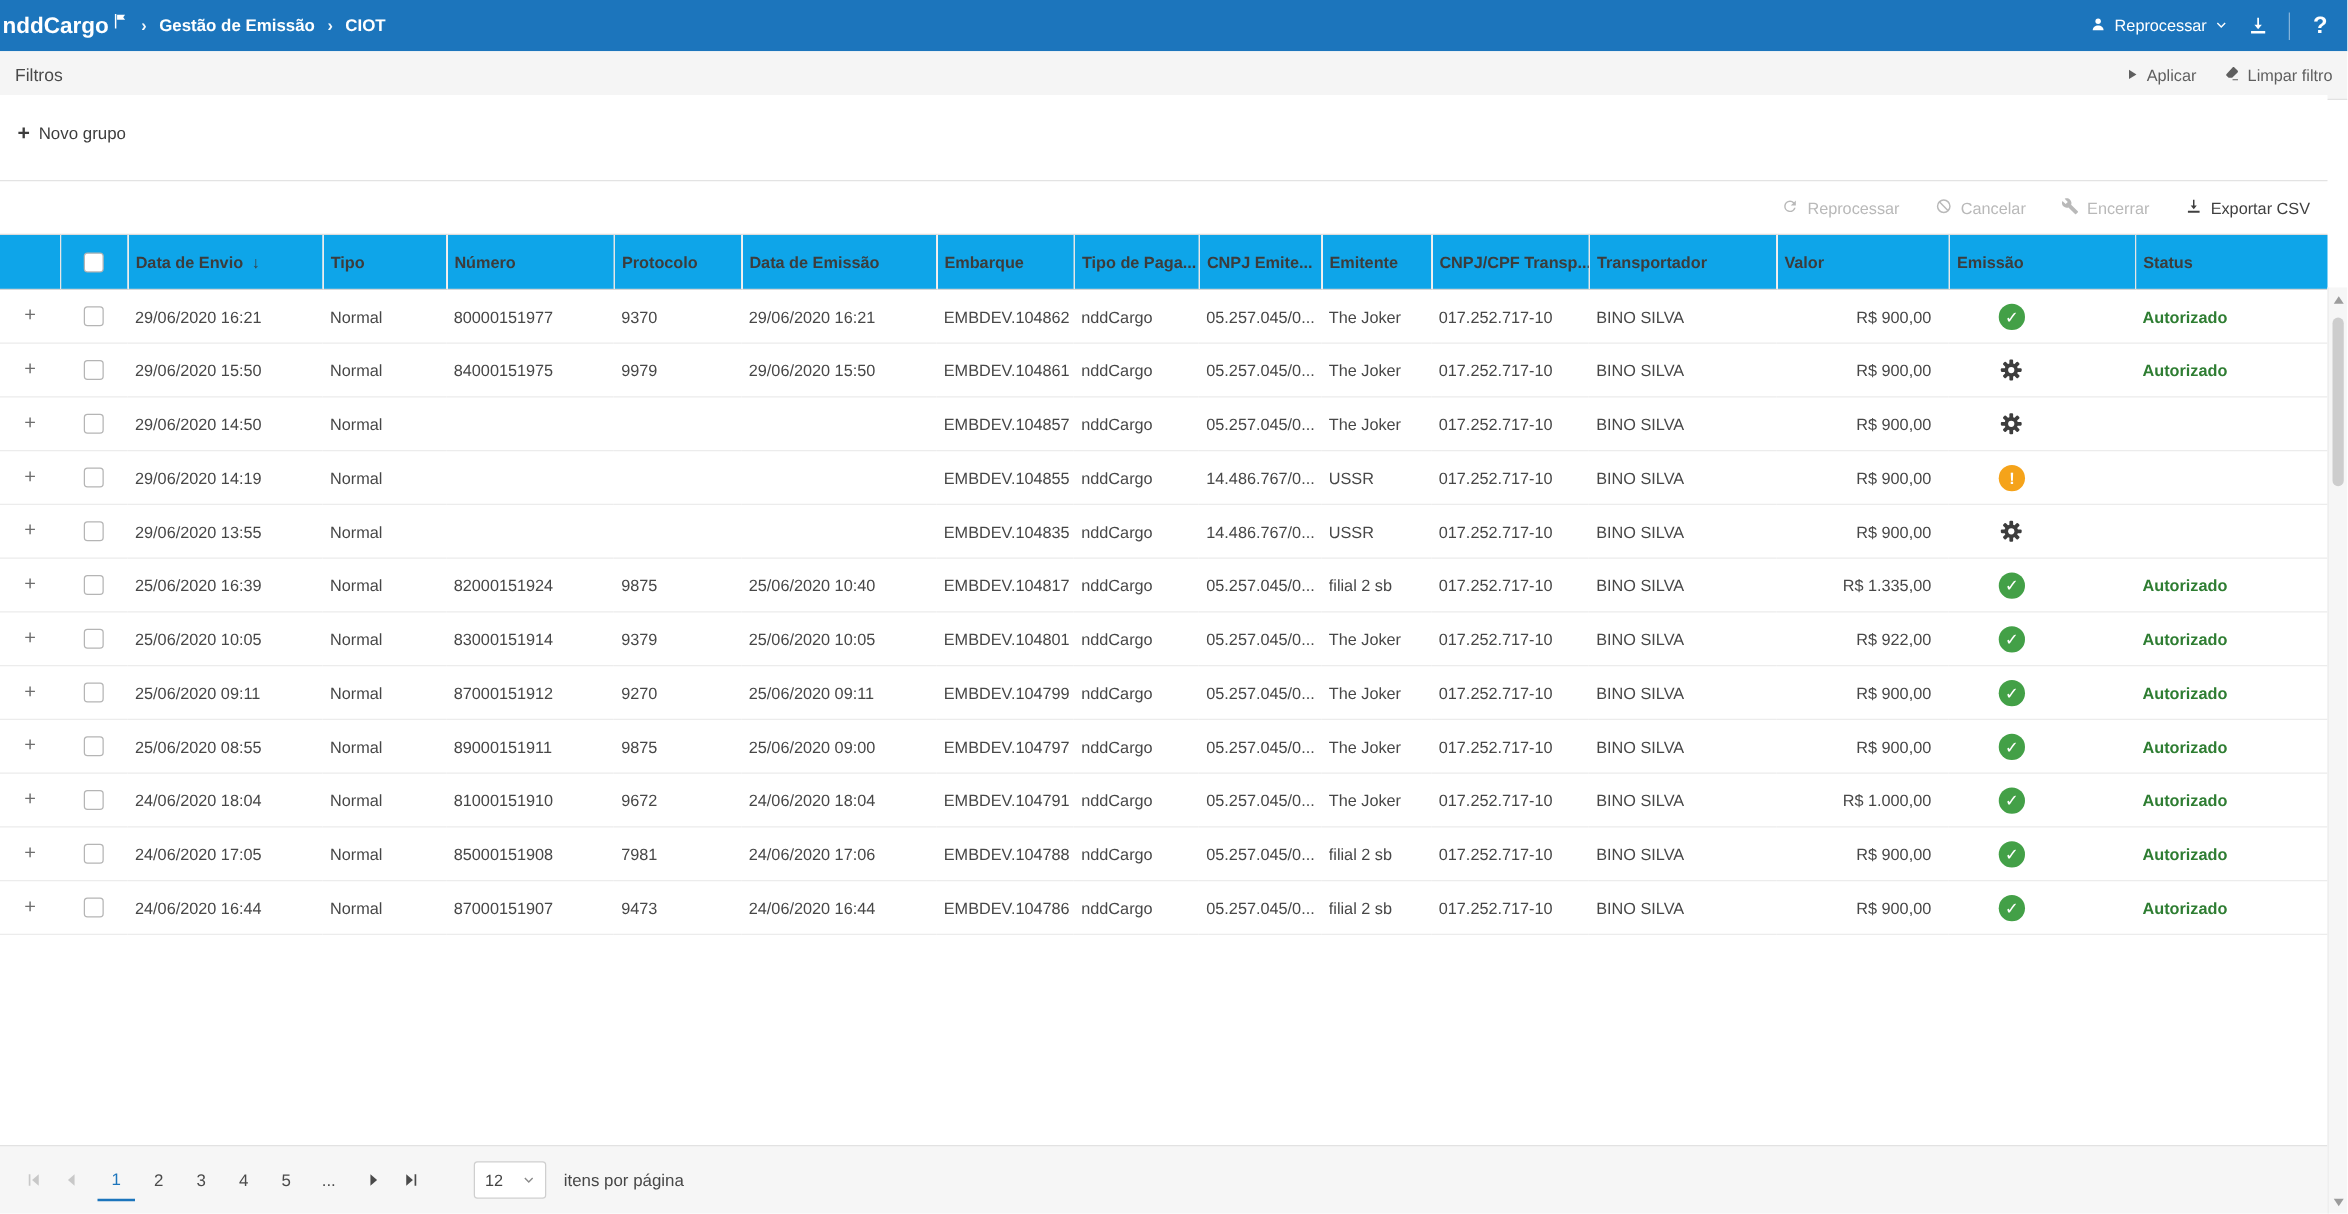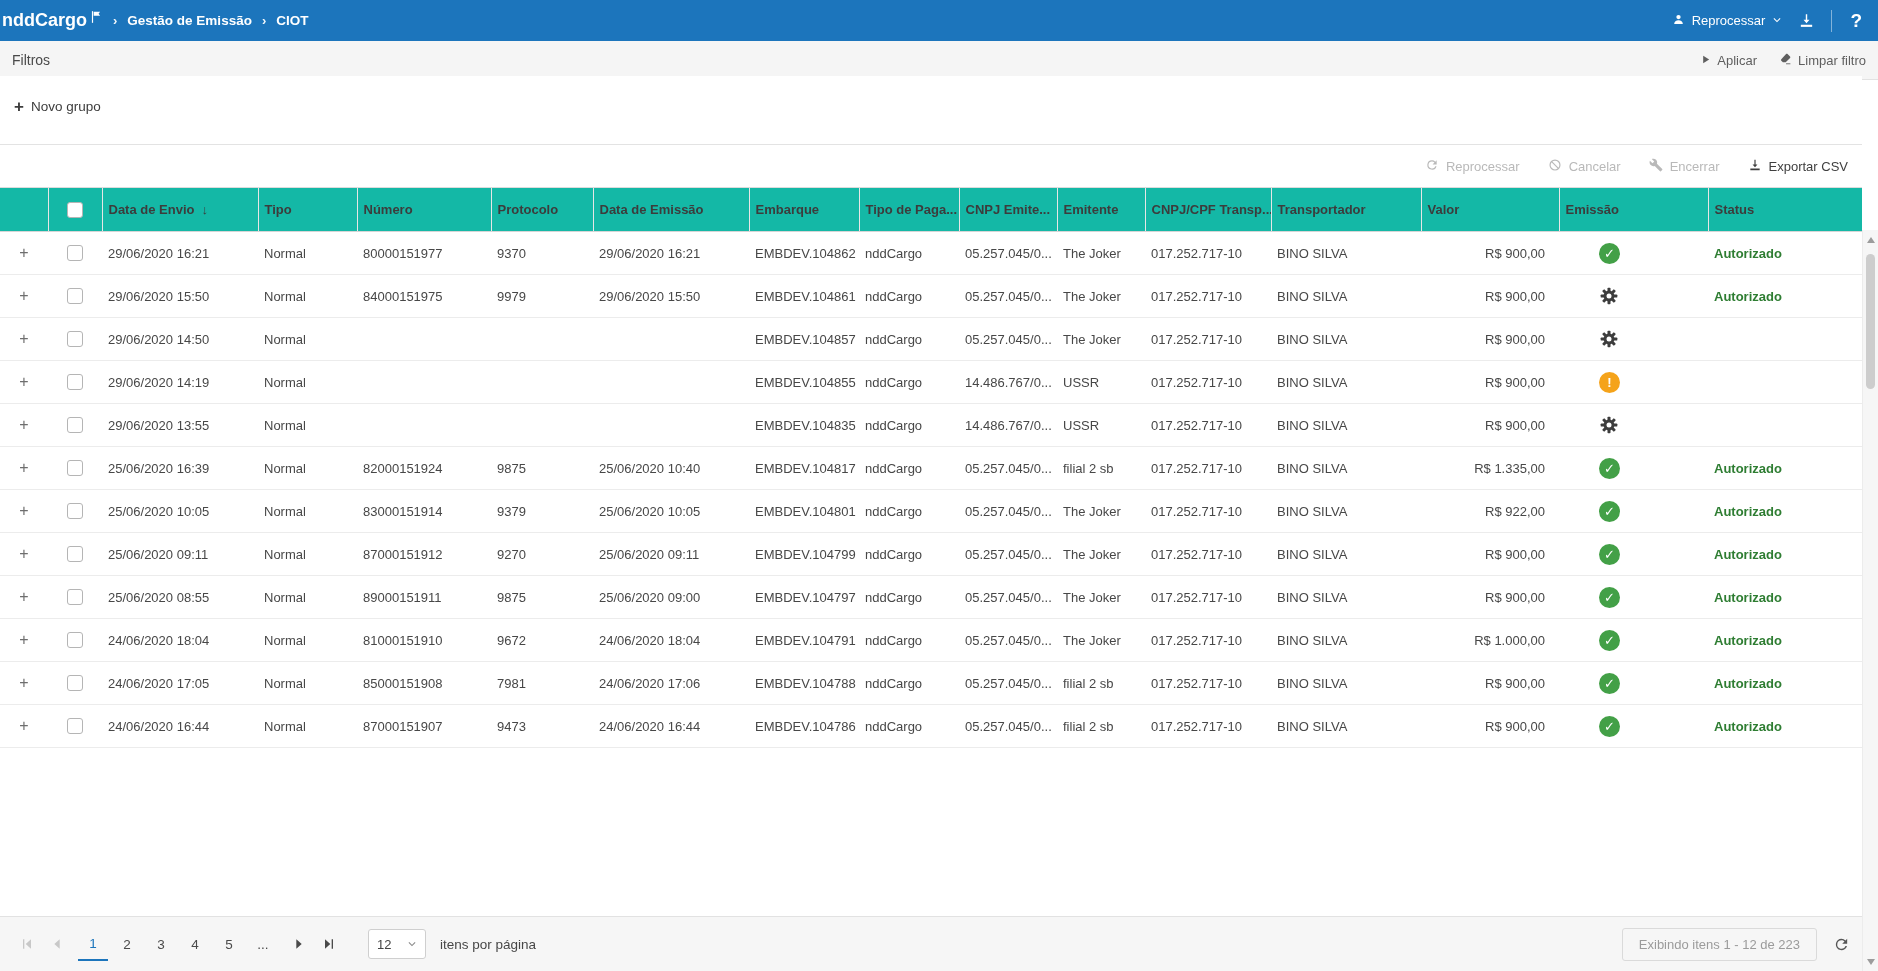--- a/index.html
+++ b/index.html
@@ -44,21 +44,21 @@
   .grid { position: absolute; top: 144px; left: 0; width: 1862px; bottom: 0; border-top: 1px solid #e3e3e3; }
   .grid-toolbar { height: 42px; display: flex; align-items: center; justify-content: flex-end;
     gap: 28px; padding-right: 14px; }
   .tool-btn { display: flex; align-items: center; gap: 7px; font-size: 13px; border: none;
     background: none; color: #3f3f3f; }
   .tool-btn.disabled { color: #b9b9b9; cursor: default; }
 
   table { width: 100%; border-collapse: collapse; table-layout: fixed; }
   thead th { height: 44px; border-top: 1px solid #dcdcdc; border-bottom: 1px solid #d6d6d6;
     font-size: 13px; font-weight: bold; color: #3c3c3c; text-align: left; padding: 0 6px;
-    white-space: nowrap; overflow: hidden; background: #14b8a6; }
+    white-space: nowrap; overflow: hidden; background: #0ea5e9; }
   thead th + th { border-left: 1px solid #e6e6e6; }
   tbody td { height: 43px; border-bottom: 1px solid #ececec; font-size: 13px; color: #474747;
     padding: 0 6px; white-space: nowrap; overflow: hidden; }
   .th-expand, .td-expand, .th-check, .td-check { text-align: center; }
   .al-r { text-align: right; padding-right: 14px; }
   .td-emissao { padding-left: 40px; }
   .td-status { font-weight: bold; color: #2e7d32; }
   .expand { color: #6e6e6e; font-size: 16px; cursor: pointer; }
   .checkbox { display: inline-block; width: 16px; height: 16px; border: 1px solid #b5b5b5;
     border-radius: 3px; background: #fff; vertical-align: middle; cursor: pointer; }
@@ -73,21 +73,21 @@
   
   .pager { position: absolute; left: 0; bottom: 0; width: 1862px; height: 55px; background: #f6f6f6;
     border-top: 1px solid #e2e2e2; display: flex; align-items: center; padding: 0 12px; }
   .pg-btn { width: 30px; height: 30px; display: flex; align-items: center; justify-content: center;
     background: none; border: none; color: #4a4a4a; }
   .pg-btn.disabled { color: #c8c8c8; cursor: default; }
   .pager-pages { display: flex; align-items: center; margin: 0 4px; }
   .page { min-width: 30px; height: 34px; display: inline-flex; align-items: center; justify-content: center;
     font-size: 13.5px; color: #4a4a4a; margin: 0 2px; cursor: pointer; }
   .page.active { color: #1c75bc; border-bottom: 2px solid #1c75bc; }
-  .page-size { margin-left: 24px; display: flex; align-items: center; justify-content: space-between; }
+  .page-size { margin-left: 35px; display: flex; align-items: center; justify-content: space-between; }
   .select { width: 58px; height: 30px; border: 1px solid #cfcfcf; border-radius: 3px; background: #fff;
     display: flex; align-items: center; justify-content: space-between; padding: 0 8px;
     font-size: 13px; color: #444; cursor: pointer; }
   .items-label { margin-left: 14px; font-size: 13.5px; color: #474747; }
   .pager-right { margin-left: auto; display: flex; align-items: center; gap: 16px; }
   .pager-info { border: 1px solid #dadada; border-radius: 3px; padding: 8px 16px; font-size: 13px;
     color: #9b9b9b; }
   .refresh-btn { border: none; background: none; color: #565656; display: flex; align-items: center; }
 
   
@@ -540,28 +540,20 @@
       <div class="select">
         <span>12</span>
         <span>
           <svg width="10" height="10" viewBox="0 0 16 16">
               <path d="M3 5.5l5 5 5-5" fill="none" stroke="#8a8a8a" stroke-width="1.8"></path>
             </svg>
         </span>
       </div>
       <span class="items-label">itens por página</span>
     </div>
-    <div class="pager-right">
-      <span class="pager-info">Exibindo itens 1 - 12 de 223</span>
-      <button class="refresh-btn">
-        <svg width="17" height="17" viewBox="0 0 24 24" fill="currentColor">
-            <path d="M17.65 6.35A7.95 7.95 0 0 0 12 4a8 8 0 1 0 7.73 10h-2.08A6 6 0 1 1 12 6c1.66 0 3.14.69 4.22 1.78L13 11h7V4l-2.35 2.35z"></path>
-          </svg>
-      </button>
-    </div>
   </div>
 </div>
 
 <div class="vscroll">
   <div class="vs-arrow vs-up">
       <div class="tri-up"></div>
     </div>
   <div class="vs-thumb"></div>
   <div class="vs-arrow vs-down">
       <div class="tri-down"></div>

